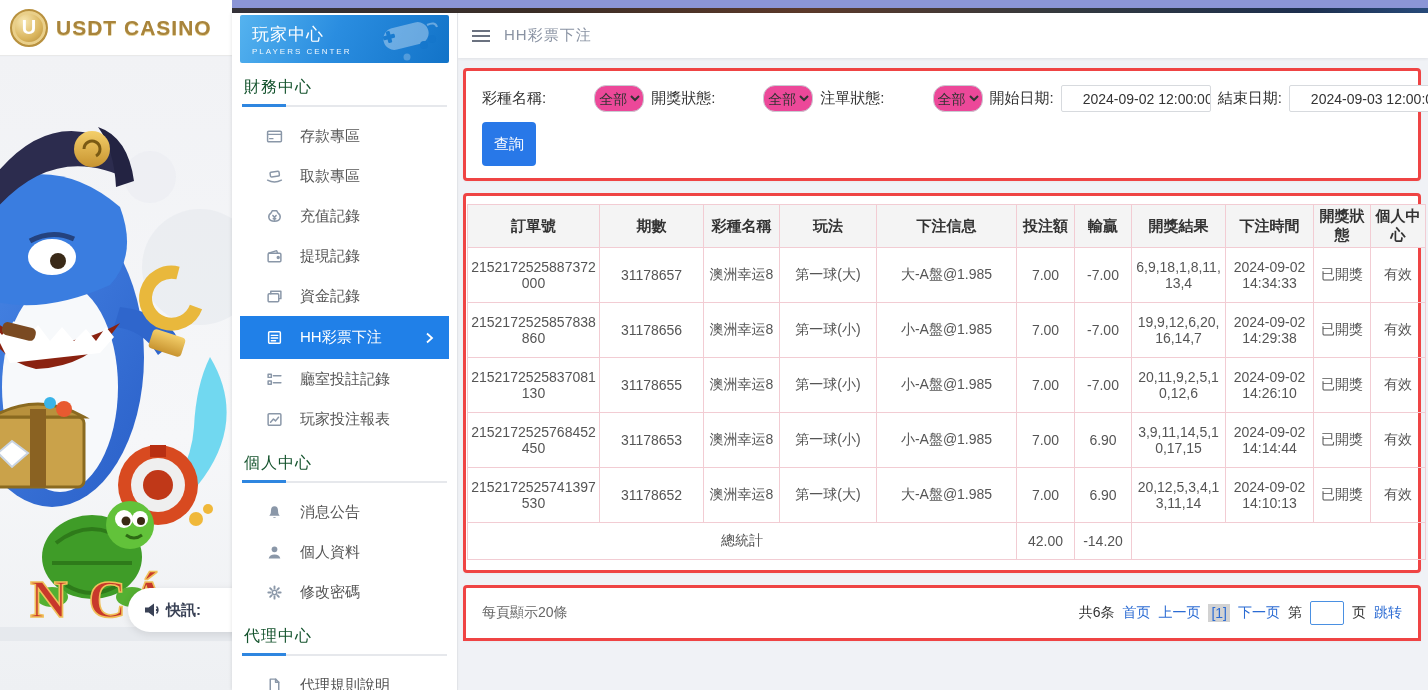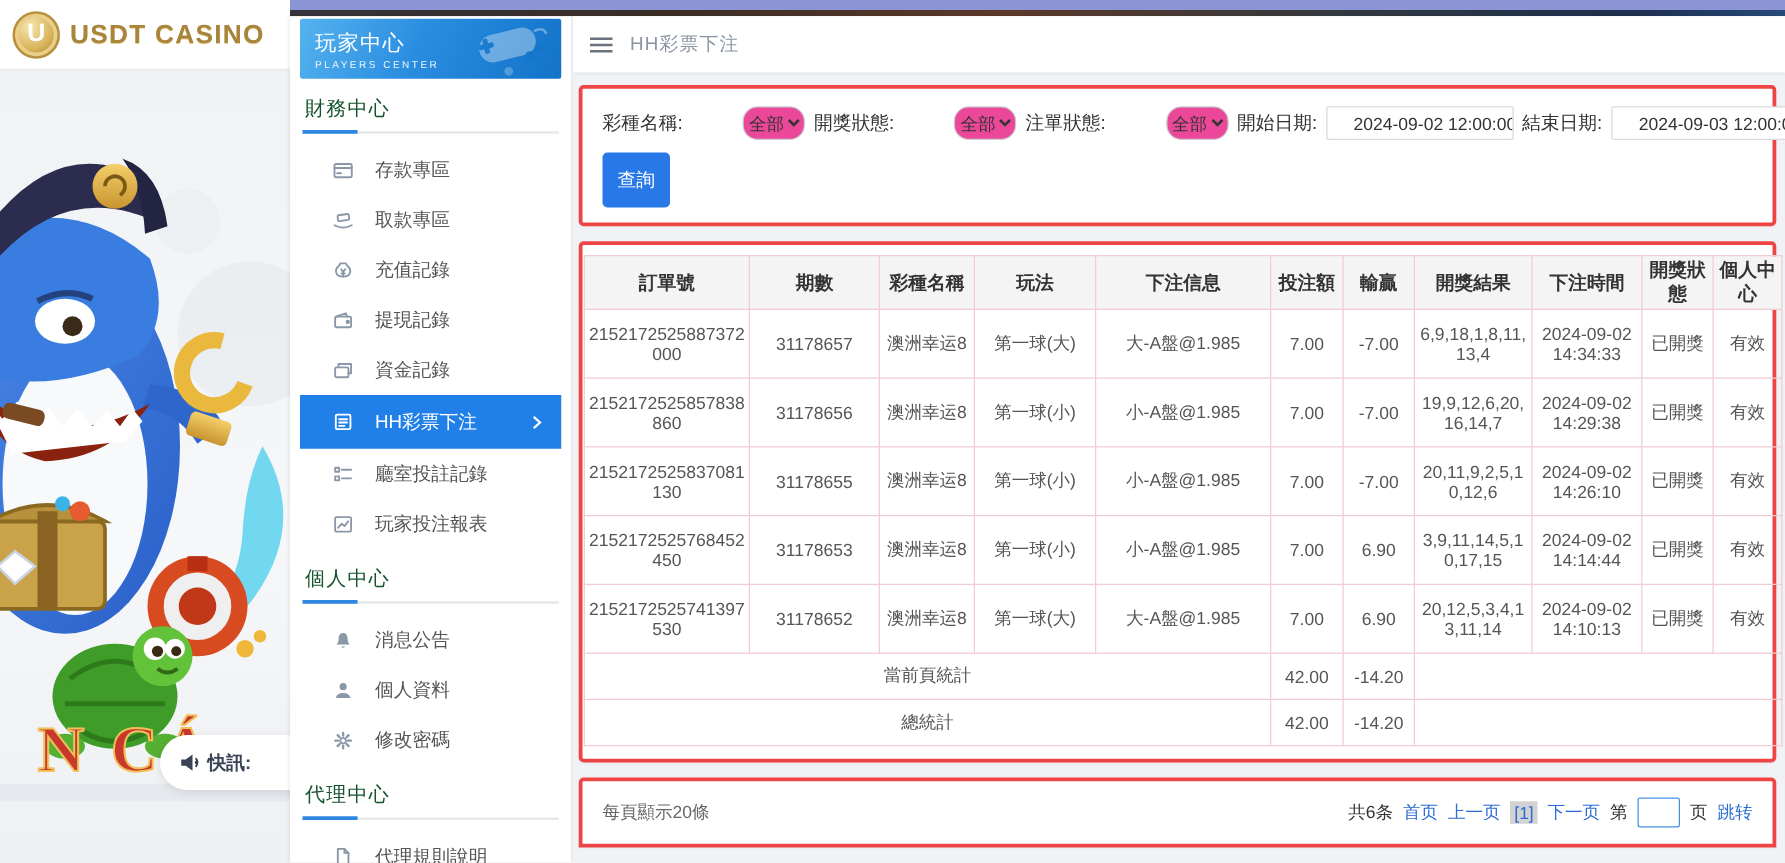--- a/index.html
+++ b/index.html
@@ -458,26 +458,20 @@
               <td>7.00</td>
               <td>6.90</td>
               <td>20,12,5,3,4,13,11,14</td>
               <td>2024-09-02 14:10:13</td>
               <td>已開獎</td>
               <td>有效</td>
             </tr>
           </tbody>
         <tfoot>
           <tr class="sum">
-            <td colspan="5">當前頁統計</td>
-            <td>42.00</td>
-            <td>-14.20</td>
-            <td colspan="4"></td>
-          </tr>
-          <tr class="sum">
             <td colspan="5">總統計</td>
             <td>42.00</td>
             <td>-14.20</td>
             <td colspan="4"></td>
           </tr>
         </tfoot>
       </table>
     </div>
 
     <div class="card pager-card">

